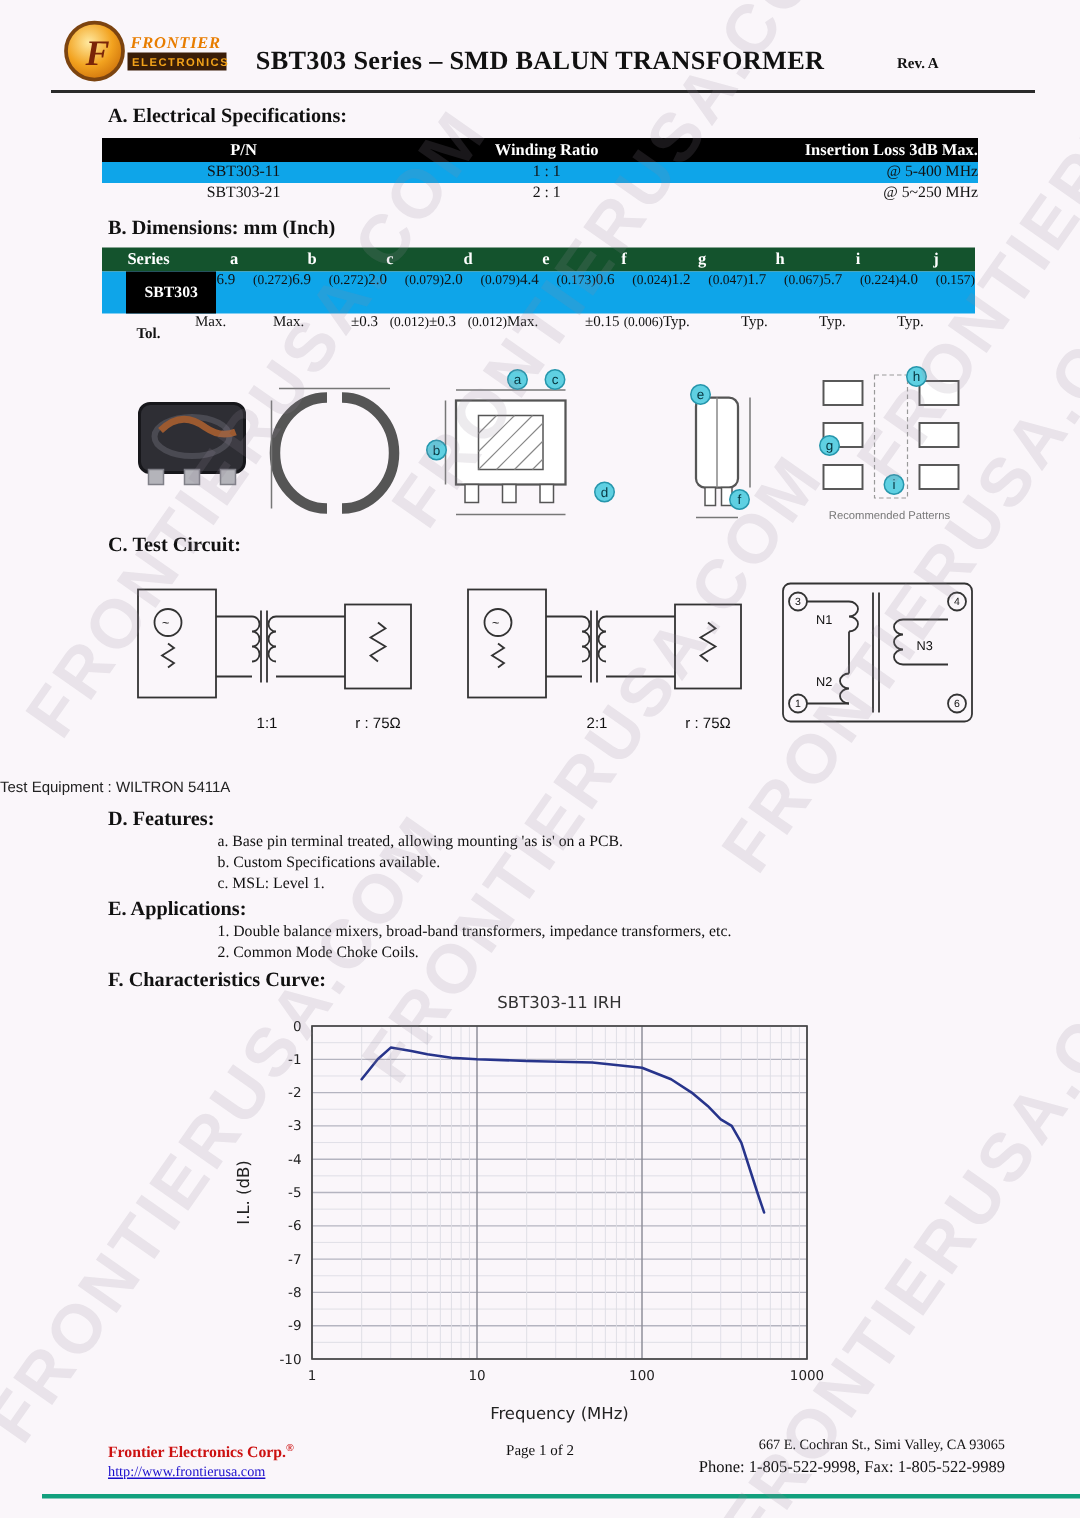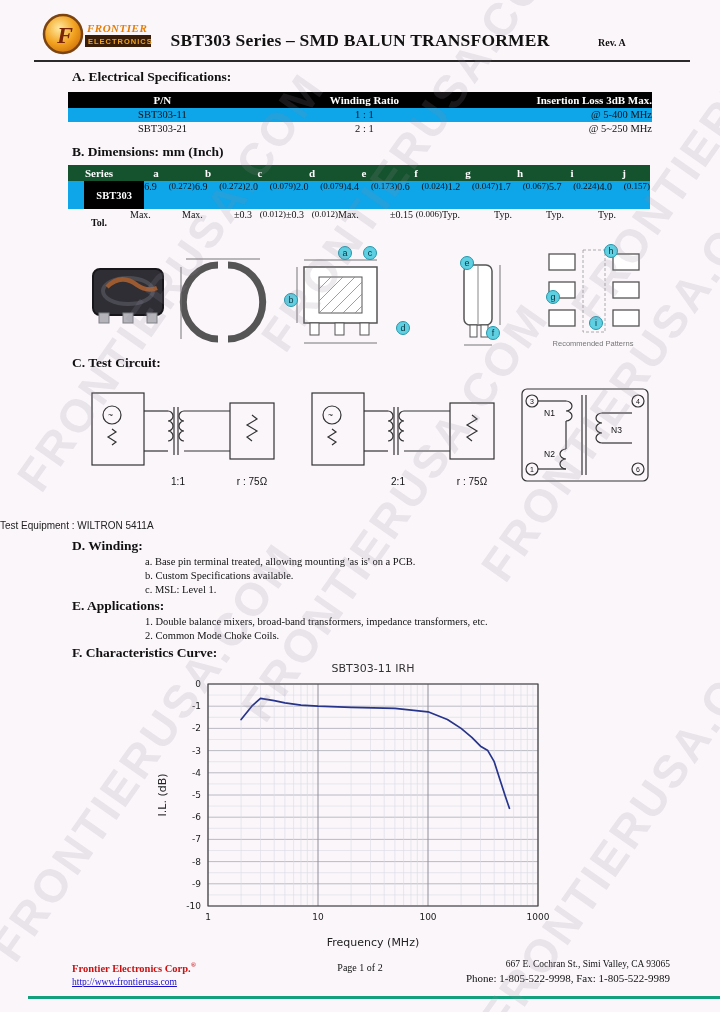--- a/index.html
+++ b/index.html
@@ -351,21 +351,21 @@
     <text class="pinlab" x="462" y="20.5">3</text>
     <text class="pinlab" x="568" y="20.5">4</text>
     <text class="pinlab" x="462" y="88.5">1</text>
     <text class="pinlab" x="568" y="88.5">6</text>
     <text class="nlab" x="474" y="33">N1</text>
     <text class="nlab" x="474" y="74">N2</text>
     <text class="nlab" x="541" y="50">N3</text>
   </svg>
   <div class="equip">Test Equipment : WILTRON 5411A</div>
 
-  <div class="sec-h" style="left:72px; top:538px;">D. Winding:</div>
+  <div class="sec-h" style="left:72px; top:538px;">D. Features:</div>
   <div class="list-item" style="top:556px;">a.  Base pin terminal treated, allowing mounting 'as is' on a PCB.</div>
   <div class="list-item" style="top:570px;">b.  Custom Specifications available.</div>
   <div class="list-item" style="top:584px;">c.  MSL: Level 1.</div>
 
   <div class="sec-h" style="left:72px; top:598px;">E. Applications:</div>
   <div class="list-item" style="top:616px;">1.  Double balance mixers, broad-band transformers, impedance transformers, etc.</div>
   <div class="list-item" style="top:630px;">2.  Common Mode Choke Coils.</div>
 
   <div class="sec-h" style="left:72px; top:645px;">F. Characteristics Curve:</div>
   <svg id="chart-svg" class="chart-svg" width="440" height="300" viewBox="0 0 440 300">

